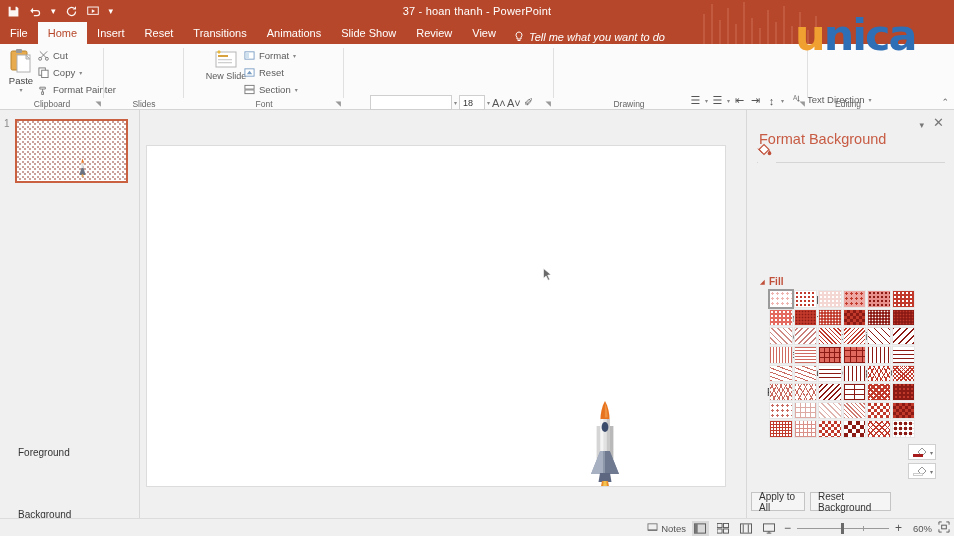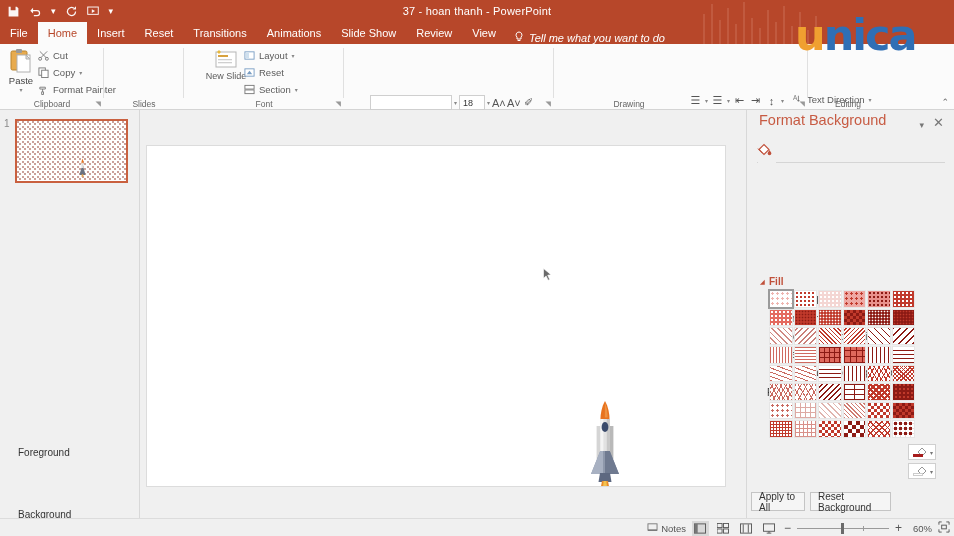--- a/index.html
+++ b/index.html
@@ -32,21 +32,21 @@
   .wbtn svg { display:block; }
 
   
   .tabstrip {
     position:absolute; left:0; top:22px; width:954px; height:22px;
     background:#b7472a; display:flex; align-items:flex-end; overflow:hidden;
   }
   .tab { font-size:11px; color:#fff; padding:0 10px; height:22px; line-height:22px; white-space:nowrap; }
   .tab.file { background:#b7472a; }
   .tab.active { background:#fbfbfb; color:#b7472a; }
-  .tellme { display:flex; align-items:center; gap:4px; font-size:11px; color:#fff; padding-left:8px; font-style:italic; }
+  .tellme { display:flex; gap:4px; font-size:11px; color:#fff; padding-left:8px; font-style:italic; }
   .tellme .bulb { width:11px; height:13px; display:inline-block; }
 
   
   .watermark {
     position:absolute; left:795px; top:14px; font-size:43px; font-weight:bold;
     letter-spacing:-2px; pointer-events:none; z-index:6; line-height:1;
     font-family:"DejaVu Sans", sans-serif;
   }
   .wm-u{color:#f0a030;} .wm-n{color:#2f6fb5;} .wm-i{color:#2f6fb5;}
   .wm-c{color:#2f6fb5;} .wm-a{color:#2f6fb5;}
@@ -128,21 +128,21 @@
     overflow:hidden;
   }
   .main-rocket { position:absolute; left:441px; top:255px; width:34px; height:95px; }
   .cursor-arrow { position:absolute; left:396px; top:122px; width:9px; height:14px; z-index:4; }
 
   
   .fbpane {
     position:absolute; right:0; top:110px; width:208px; bottom:18px;
     background:#f0f0f0; border-left:1px solid #d8d8d8; overflow:hidden;
   }
-  .fb-title { position:absolute; left:12px; top:2px; font-size:14.5px; color:#c75b43; }
+  .fb-title { position:absolute; left:12px; top:21px; font-size:14.5px; color:#c75b43; }
   .fb-chev { position:absolute; right:30px; top:10px; font-size:9px; color:#777; }
   .fb-close { position:absolute; right:10px; top:6px; font-size:13px; color:#777; line-height:14px; }
   .fb-tabsel { position:absolute; left:8px; top:30px; width:22px; height:21px; }
   .fb-sep { position:absolute; left:10px; top:52px; width:188px; height:1px; background:#d5d5d5; }
   .fb-notch { position:absolute; left:11px; top:49px; width:18px; height:4px; background:#f0f0f0; }
   .fb-fill-hdr { position:absolute; left:11px; top:166px; font-size:10px; color:#c0503a; font-weight:bold; }
   .fb-tri { position:absolute; left:2px; top:2px; font-size:6px; color:#c0503a; }
   .radio-row { position:absolute; left:22px; display:flex; align-items:center; gap:6px; font-size:10px; color:#333; }
   .radio {
     width:9px; height:9px; border-radius:50%; border:1px solid #9a9a9a; background:#fff;
@@ -315,21 +315,21 @@
         <span class="rlabel" style="font-size:9px;text-align:right;line-height:9px;">New Slide</span>
       </div>
       <div class="slides-list">
         <div class="clip-item">
           <span class="ricon">
             <svg width="11" height="11" viewBox="0 0 12 12">
                 <rect x="1" y="2" width="10" height="8" fill="#fff" stroke="#7a9ec4"></rect>
                 <rect x="2" y="3" width="3.5" height="6" fill="#cfe0ee"></rect>
               </svg>
           </span>
-          <span class="rlabel">Layout</span>
+          <span class="rlabel">Format</span>
           <span class="caret">▾</span>
         </div>
         <div class="clip-item">
           <span class="ricon">
             <svg width="11" height="11" viewBox="0 0 12 12">
                 <rect x="1" y="2" width="10" height="8" fill="#fff" stroke="#7a9ec4"></rect>
                 <path d="M3 8l3-4 3 4z" fill="#7a9ec4"></path>
               </svg>
           </span>
           <span class="rlabel">Reset</span>

